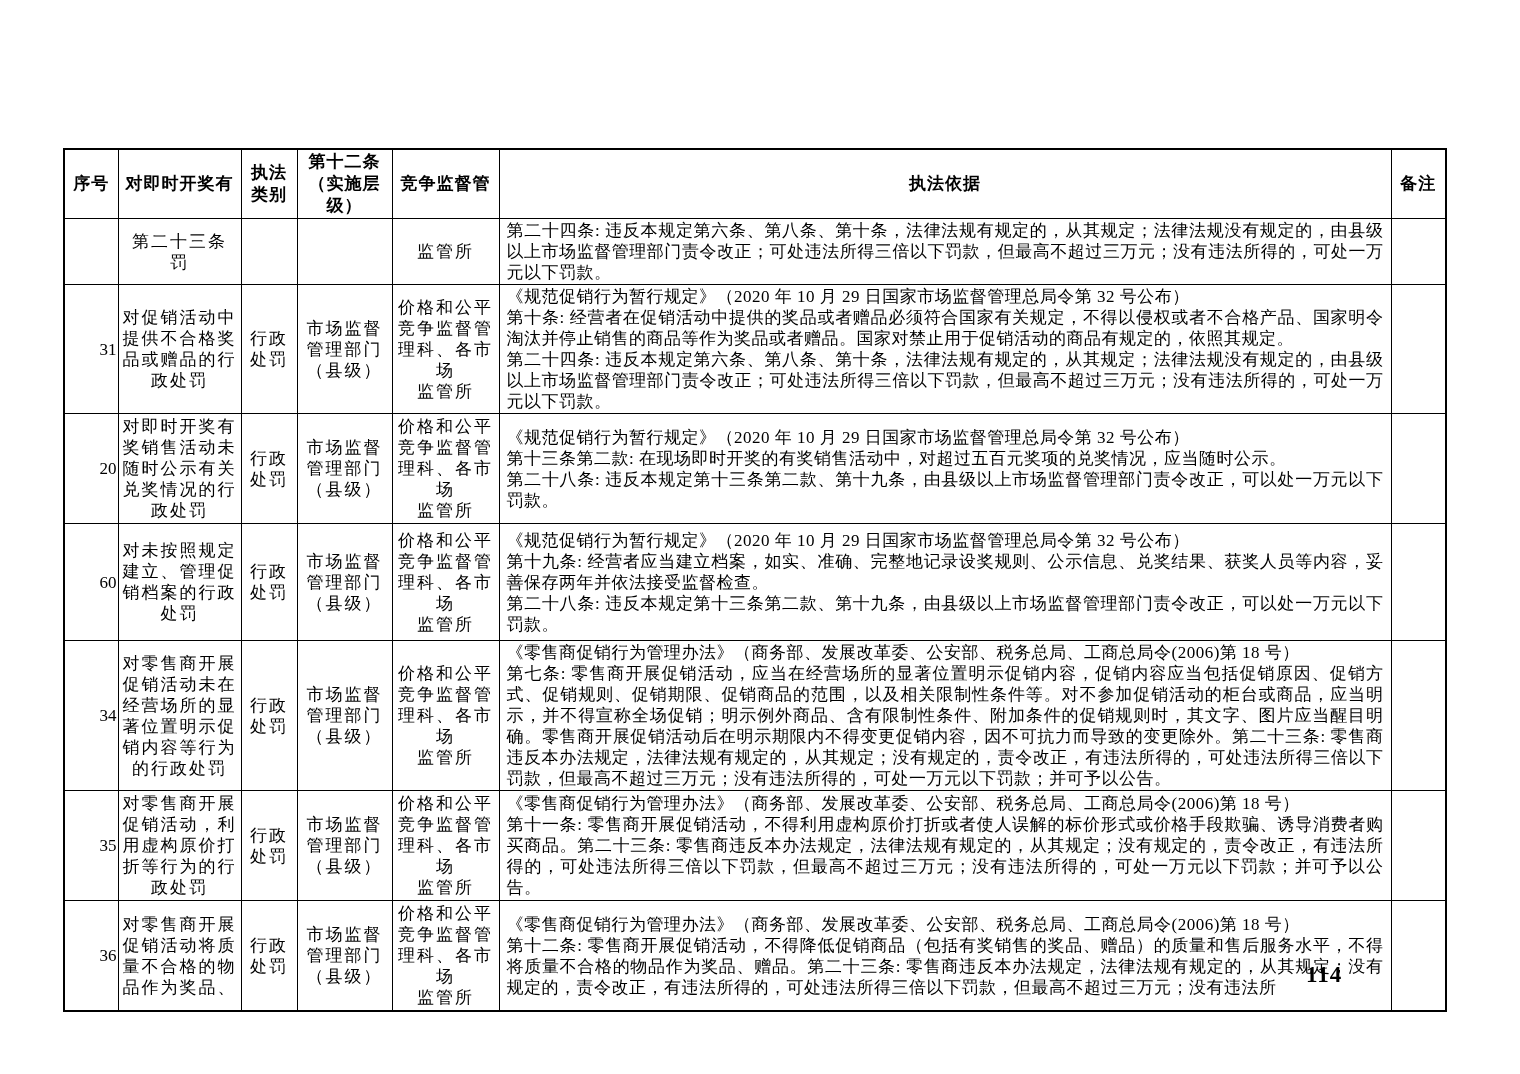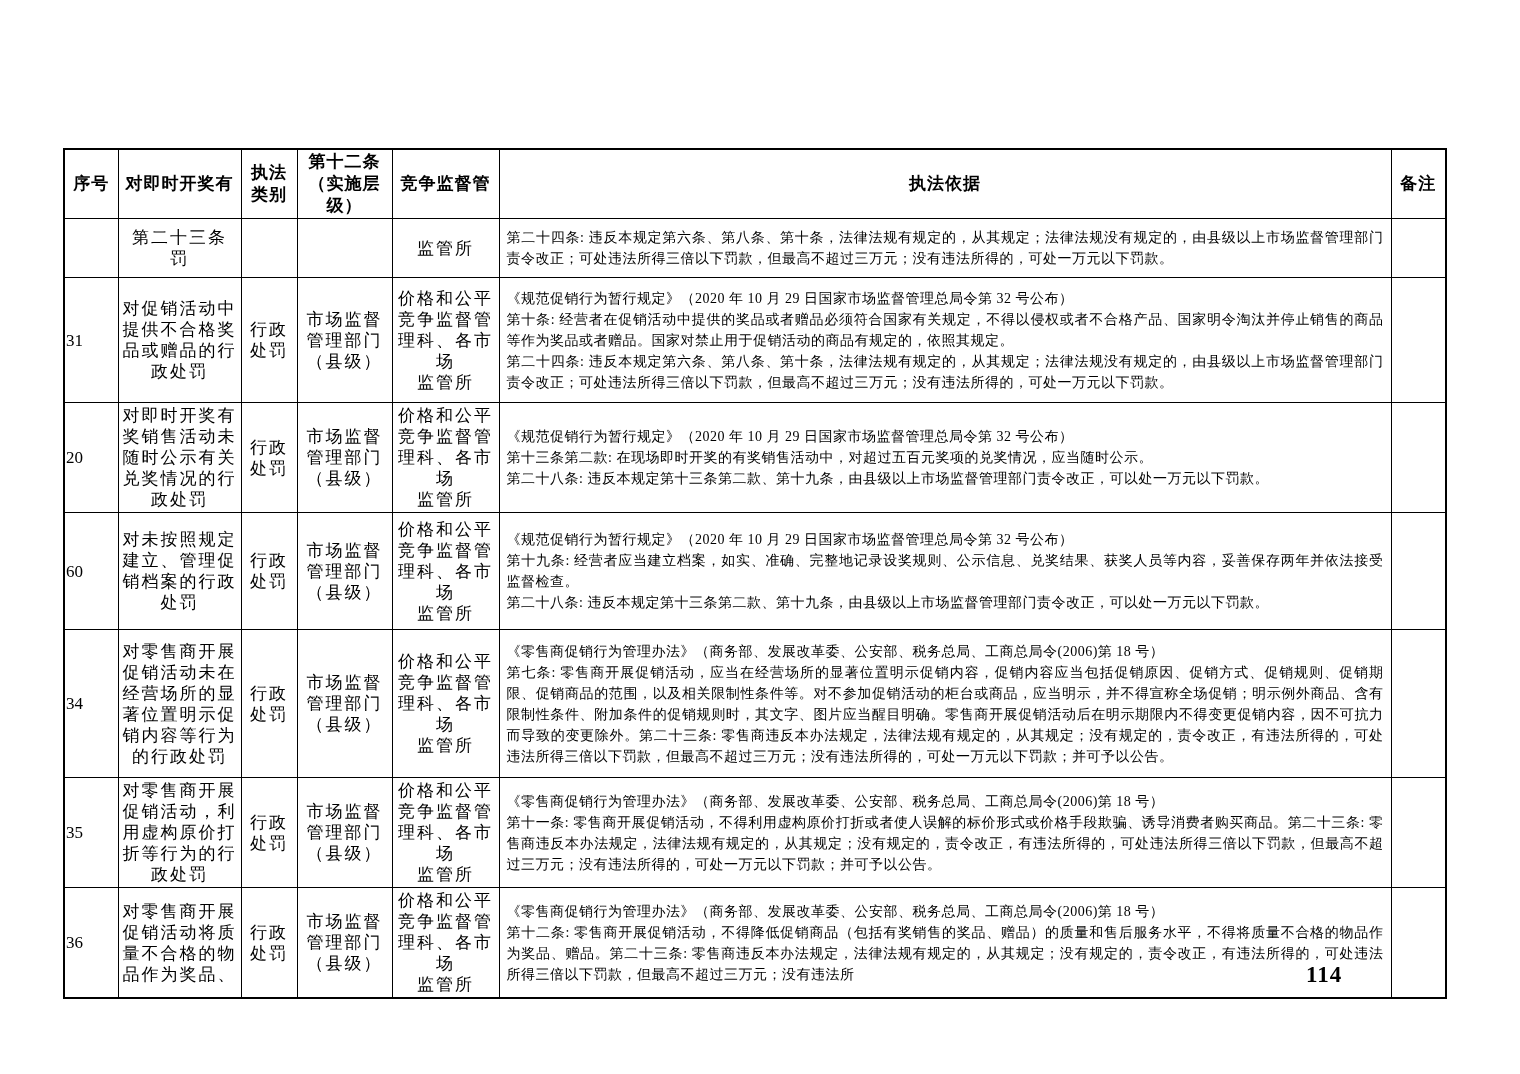--- a/index.html
+++ b/index.html
@@ -33,27 +33,27 @@
     padding: 1px 2px;
   }
   td.cc {
     text-align: center;
     font-size: 17px;
     line-height: 21px;
     letter-spacing: 2px;
     padding: 2px 1px;
   }
   td.seq {
-    text-align: left;
+    text-align: right;
     font-size: 17px;
     letter-spacing: 0;
   }
   td.basis {
     text-align: justify;
-    font-size: 14px;
+    font-size: 17px;
     line-height: 21px;
     letter-spacing: 0.5px;
     padding: 1px 7px;
   }
   td.remark { }
   .pageno {
     position: absolute;
     left: 1306px; top: 962px;
     font-size: 23px;
     letter-spacing: 1px;

